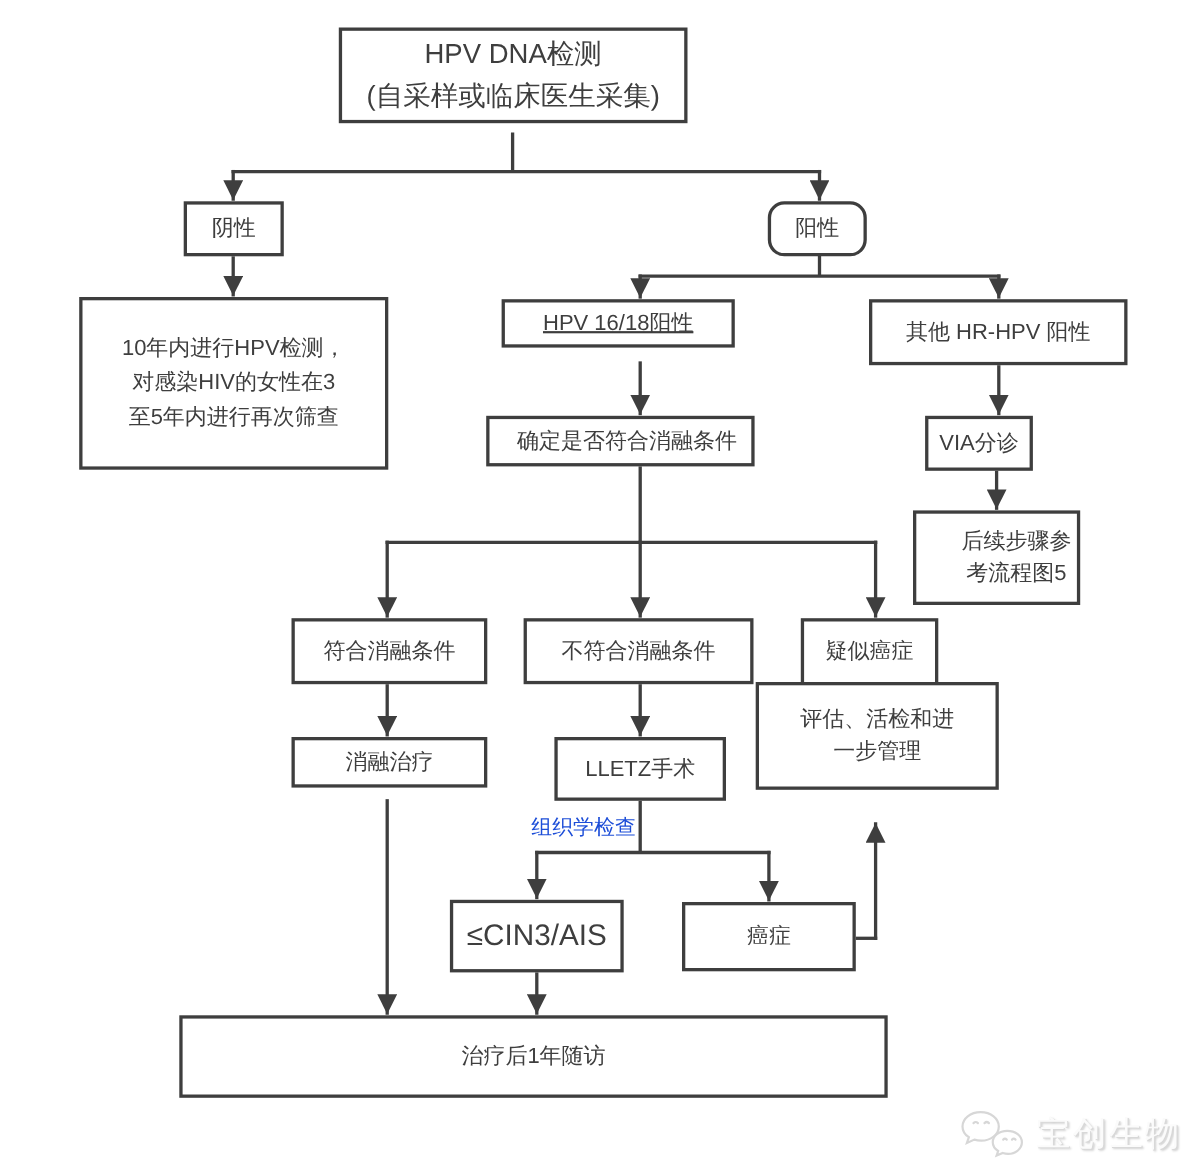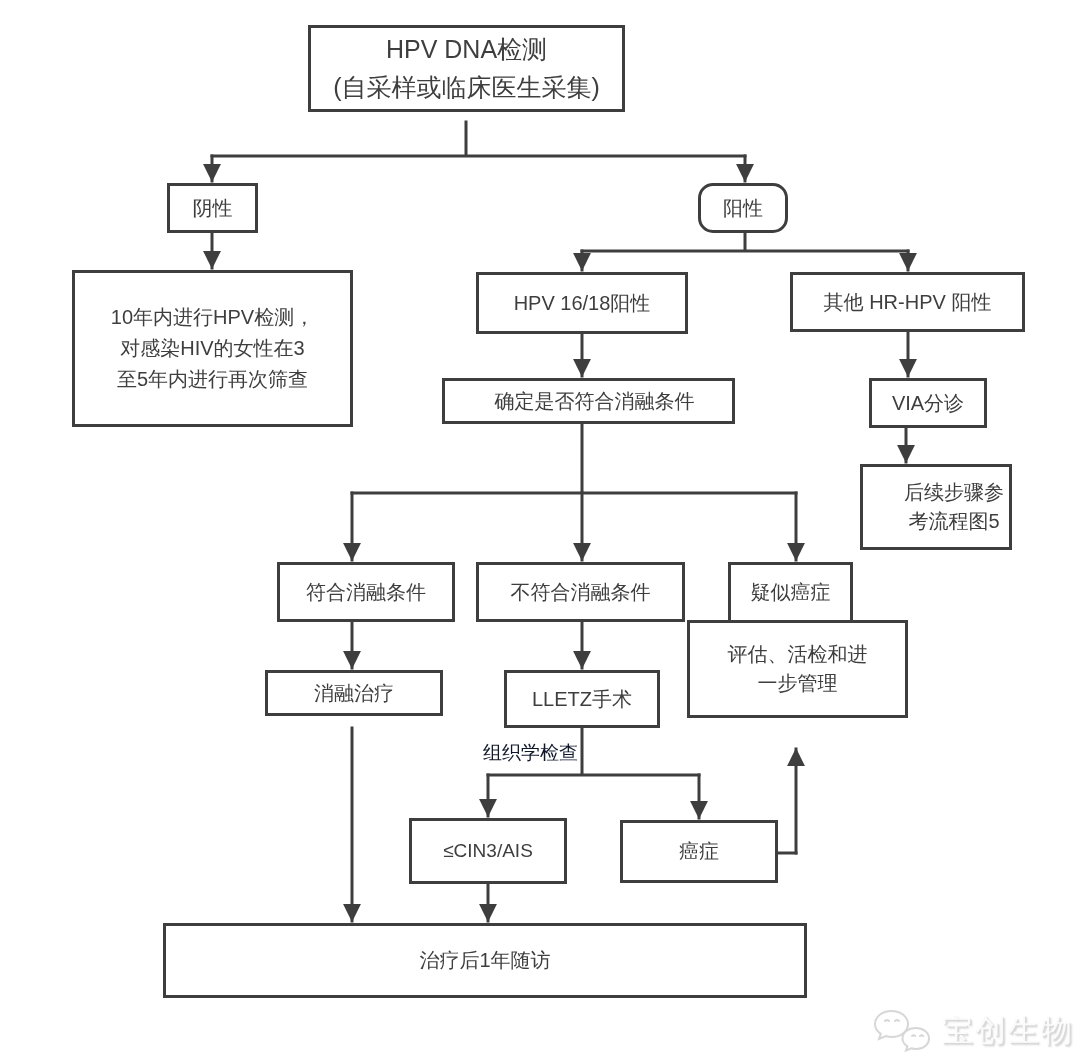--- a/index.html
+++ b/index.html
@@ -12,21 +12,21 @@
   }
   #connectors{position:absolute;left:0;top:0;z-index:0;}
   .node{
     position:absolute;box-sizing:border-box;z-index:1;
     border:3px solid #3e3e3e;background:#ffffff;color:#3e3e3e;
     display:flex;flex-direction:column;align-items:center;justify-content:center;
     text-align:center;font-size:20px;line-height:1.45;
   }
   .node .ln{display:block;}
   .edge-label{
-    position:absolute;z-index:1;color:#0f172a;font-size:19px;
+    position:absolute;z-index:1;color:#1d4ed8;font-size:19px;
     text-align:right;line-height:1.1;
   }
   .watermark{
     position:absolute;z-index:1;display:flex;align-items:center;gap:10px;
     color:#fbfbfb;font-size:31px;letter-spacing:2px;
     text-shadow:1px 1px 0 #d8d8d8, 2px 2px 2px #cfcfcf;
     user-select:none;
     margin-top:12px;
   }
 </style>
@@ -79,49 +79,49 @@
   <div class="node" style="left:167px;top:183px;width:91px;height:50px;">阴性</div>
 
   <div class="node" style="left:698px;top:183px;width:90px;height:50px;border-radius:15px;">阳性</div>
 
   <div class="node" style="left:72px;top:270px;width:281px;height:157px;line-height:1.55;">
     <span class="ln">10年内进行HPV检测，</span>
     <span class="ln">对感染HIV的女性在3</span>
     <span class="ln">至5年内进行再次筛查</span>
   </div>
 
-  <div class="node" style="left:476px;top:272px;width:212px;height:62px;">HPV 16/18阳性</div>
+  <div class="node" style="left:456px;top:272px;width:212px;height:44px;text-decoration:underline;">HPV 16/18阳性</div>
 
   <div class="node" style="left:790px;top:272px;width:235px;height:60px;">其他 HR-HPV 阳性</div>
 
-  <div class="node" style="left:442px;top:378px;width:293px;height:46px;padding-left:12px;">确定是否符合消融条件</div>
+  <div class="node" style="left:442px;top:378px;width:244px;height:46px;padding-left:12px;">确定是否符合消融条件</div>
 
-  <div class="node" style="left:869px;top:378px;width:118px;height:50px;">VIA分诊</div>
+  <div class="node" style="left:841px;top:378px;width:98px;height:50px;">VIA分诊</div>
 
-  <div class="node" style="left:860px;top:464px;width:152px;height:86px;padding-left:36px;">
+  <div class="node" style="left:830px;top:464px;width:152px;height:86px;padding-left:36px;">
     <span class="ln">后续步骤参</span>
     <span class="ln">考流程图5</span>
   </div>
 
-  <div class="node" style="left:265px;top:562px;width:178px;height:60px;margin-left:12px;">符合消融条件</div>
+  <div class="node" style="left:265px;top:562px;width:178px;height:60px;">符合消融条件</div>
 
   <div class="node" style="left:476px;top:562px;width:209px;height:60px;">不符合消融条件</div>
 
   <div class="node" style="left:728px;top:562px;width:125px;height:61px;">疑似癌症</div>
 
   <div class="node" style="left:265px;top:670px;width:178px;height:46px;">消融治疗</div>
 
   <div class="node" style="left:504px;top:670px;width:156px;height:58px;">LLETZ手术</div>
 
   <div class="node" style="left:687px;top:620px;width:221px;height:98px;">
     <span class="ln">评估、活检和进</span>
     <span class="ln">一步管理</span>
   </div>
 
-  <div class="node" style="left:409px;top:818px;width:158px;height:66px;font-size:19px;">≤CIN3/AIS</div>
+  <div class="node" style="left:409px;top:818px;width:158px;height:66px;font-size:27px;">≤CIN3/AIS</div>
 
   <div class="node" style="left:620px;top:820px;width:158px;height:63px;">癌症</div>
 
   <div class="node" style="left:163px;top:923px;width:644px;height:75px;">治疗后1年随访</div>
 
   <div class="edge-label" style="left:474px;top:743px;width:104px;">组织学检查</div>
 
   <div class="watermark" style="left:872px;top:995px;">
     <svg width="60" height="48" viewBox="0 0 60 48">
       <g fill="#ffffff" stroke="#d7d7d7" stroke-width="2">

